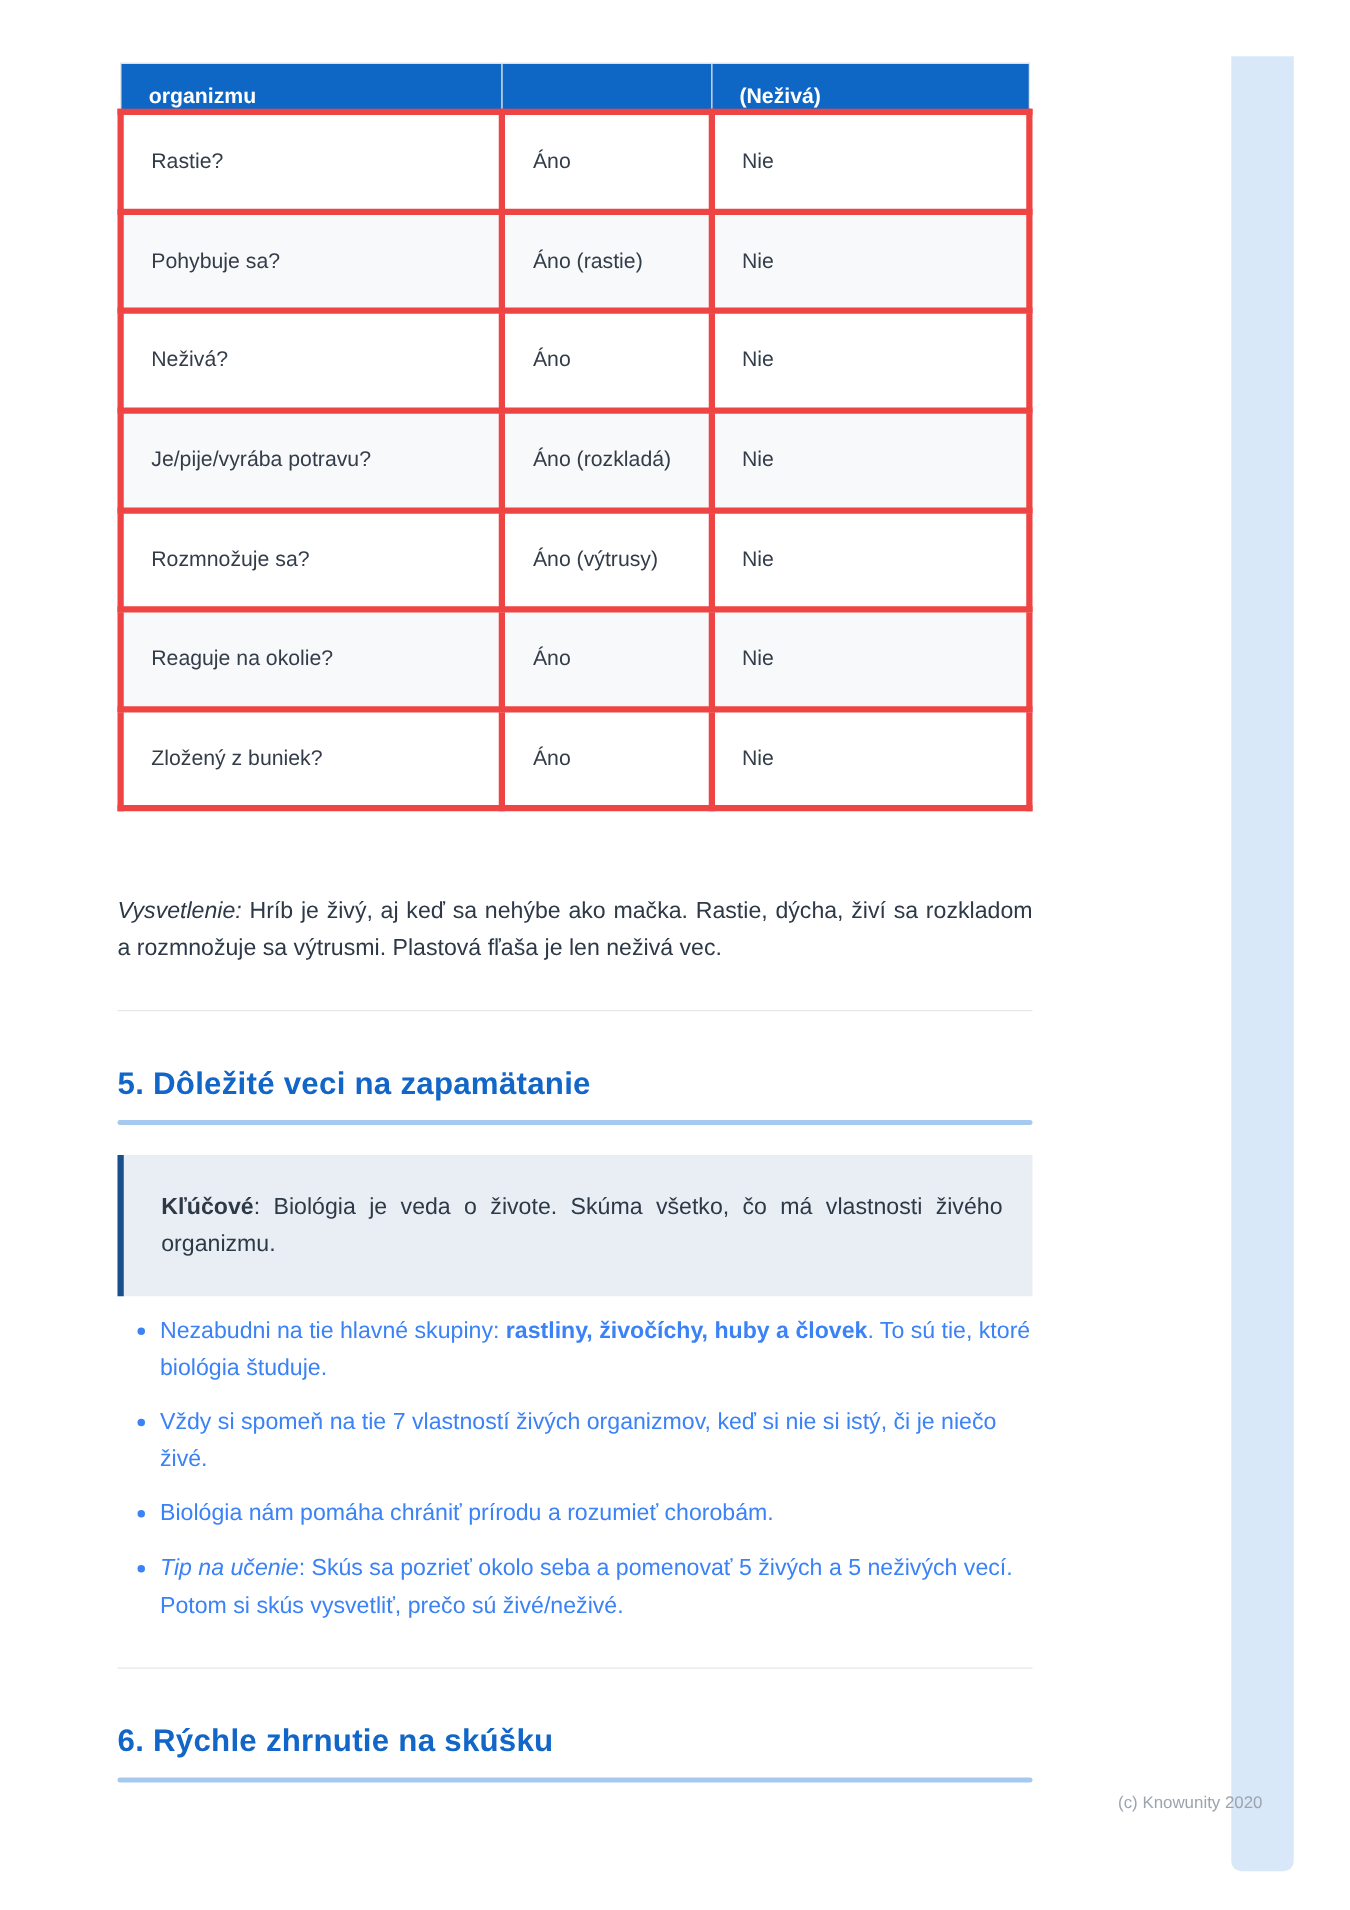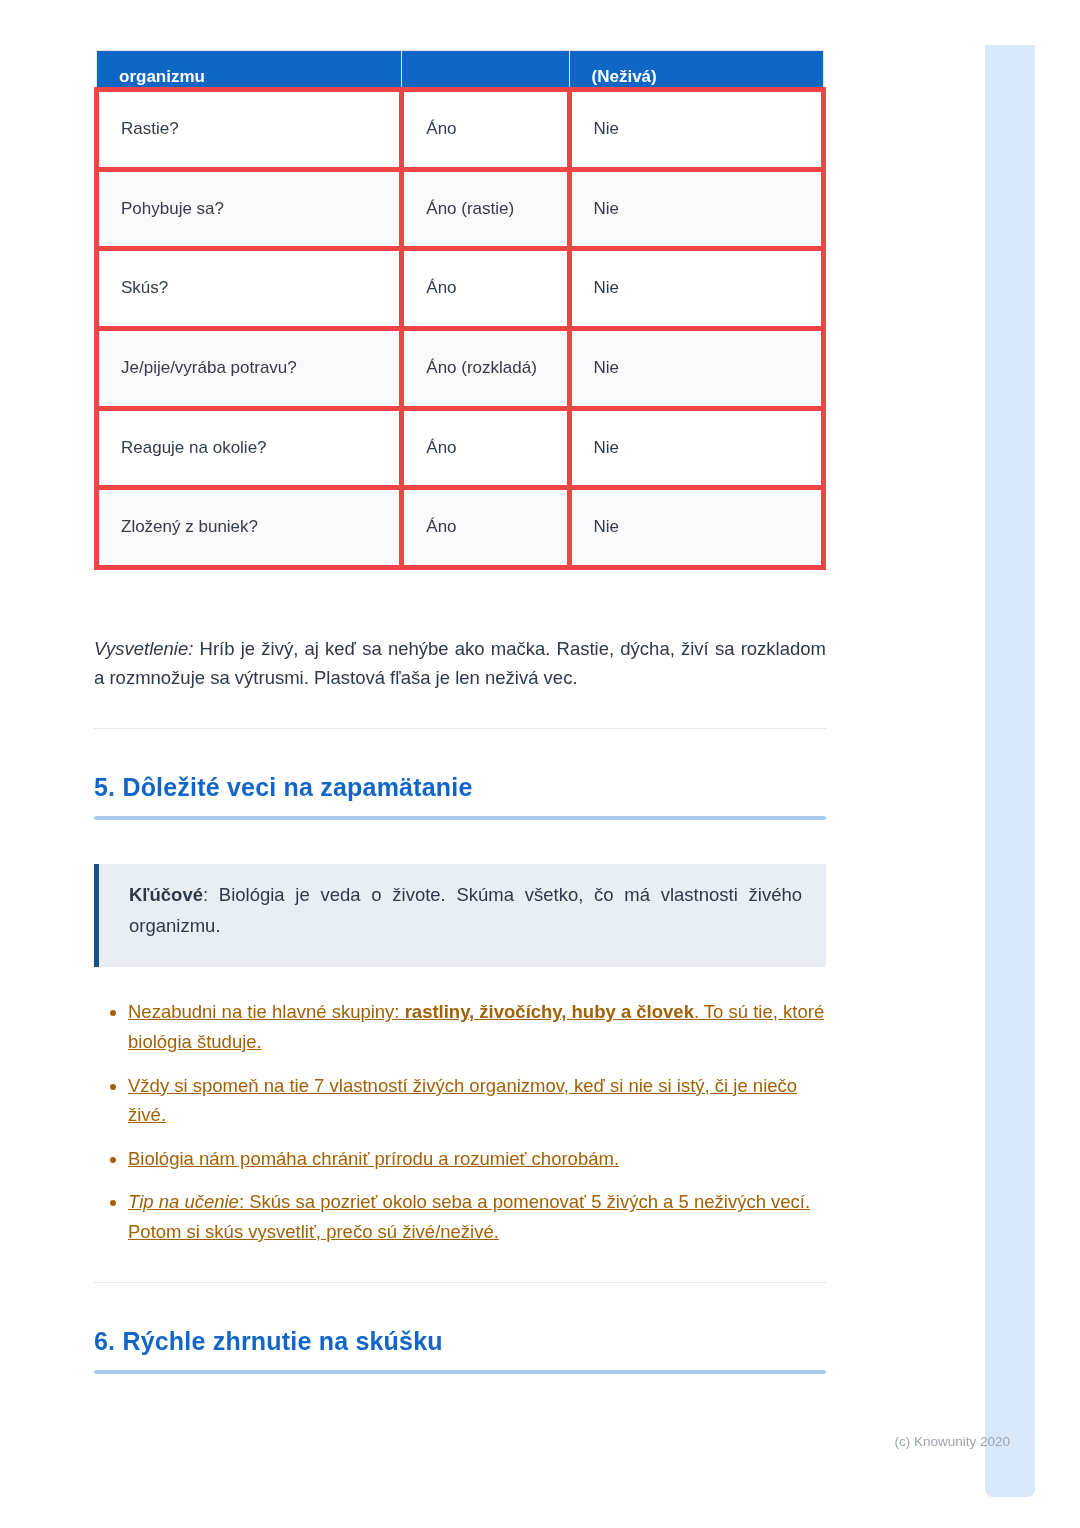--- a/index.html
+++ b/index.html
@@ -48,32 +48,32 @@
     margin-top: 44px;
     color: #1266c7; font-size: 25px; font-weight: bold;
     letter-spacing: 0.2px;
   }
   .heading-underline {
     margin-top: 14px; height: 4px; width: 100%;
     background: #a6c9ef; border-radius: 2px;
   }
 
   .callout {
-    margin-top: 44px;
+    margin-top: 24px;
     background: #e9eef5;
     border-left: 5px solid #194f8d;
-    padding: 16px 24px 26px 30px;
+    padding: 26px 24px 26px 30px;
     font-size: 18.5px; line-height: 1.65;
     text-align: justify; color: #2e3947;
   }
   .callout strong { font-weight: bold; }
 
   ul.bullets {
-    margin-top: 30px; padding-left: 34px;
-    font-size: 18.5px; line-height: 1.6; color: #a16207; text-decoration: underline;
+    margin-top: 12px; padding-left: 34px;
+    font-size: 18.5px; line-height: 1.6; color: #3b82f6;
   }
   ul.bullets li { margin-bottom: 14px; }
   ul.bullets li strong { font-weight: bold; }
   ul.bullets li em { font-style: italic; }
 
   
   .edge-strip {
     position: absolute; left: 985px; top: 45px;
     width: 50px; height: 1452px;
     background: #d8e8f8; border-radius: 0 0 8px 8px;
@@ -106,27 +106,32 @@
         <td>Rastie?</td>
         <td>Áno</td>
         <td>Nie</td>
       </tr>
       <tr>
         <td>Pohybuje sa?</td>
         <td>Áno (rastie)</td>
         <td>Nie</td>
       </tr>
       <tr>
-        <td>Skús?</td>
+        <td>Neživá?</td>
         <td>Áno</td>
         <td>Nie</td>
       </tr>
       <tr>
         <td>Je/pije/vyrába potravu?</td>
         <td>Áno (rozkladá)</td>
+        <td>Nie</td>
+      </tr>
+      <tr>
+        <td>Rozmnožuje sa?</td>
+        <td>Áno (výtrusy)</td>
         <td>Nie</td>
       </tr>
       <tr>
         <td>Reaguje na okolie?</td>
         <td>Áno</td>
         <td>Nie</td>
       </tr>
       <tr>
         <td>Zložený z buniek?</td>
         <td>Áno</td>

